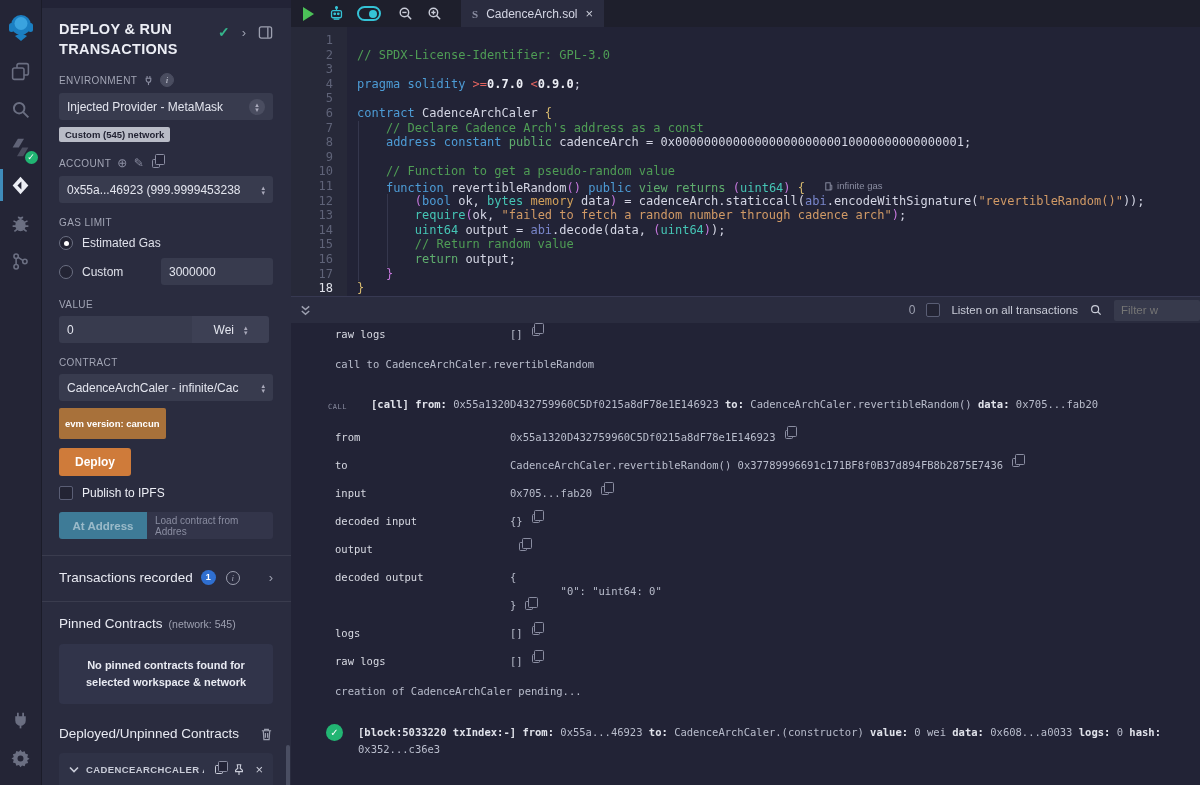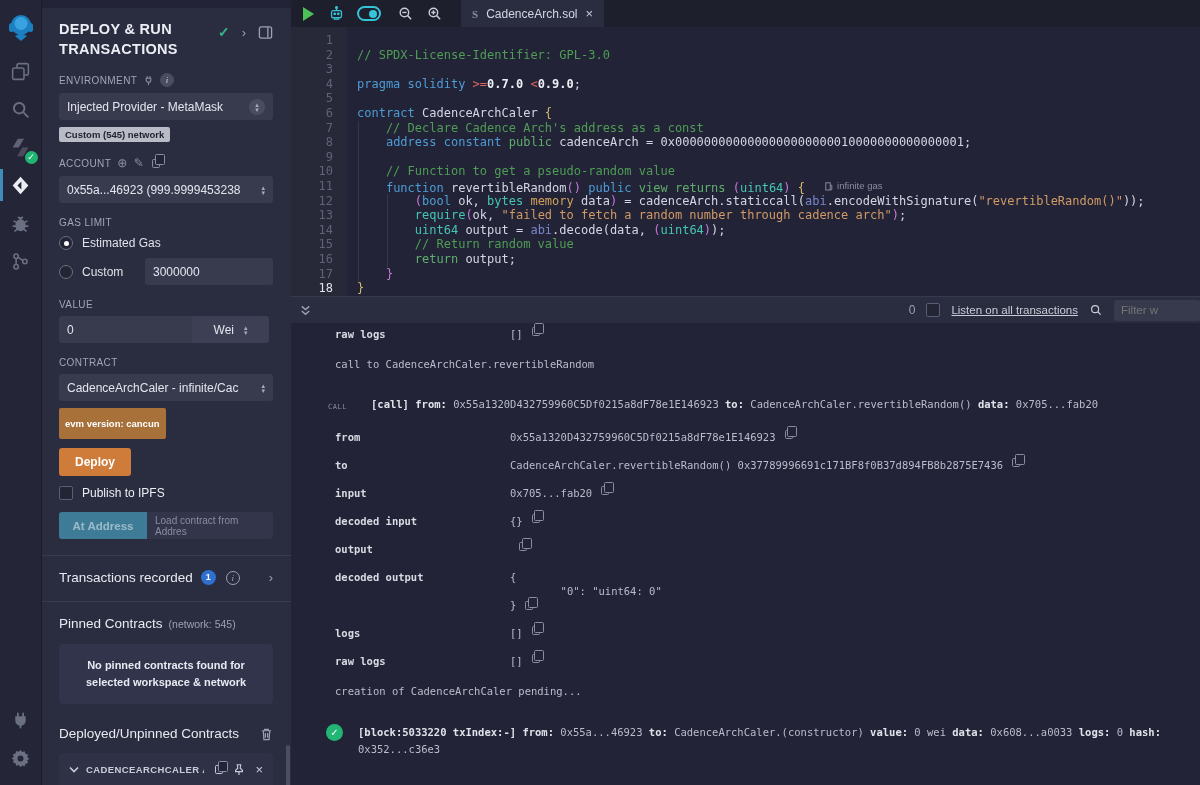--- a/index.html
+++ b/index.html
@@ -34,21 +34,21 @@
   .sel, .inp { width:100%; height:27px; background:#383b4e; border-radius:3px; display:flex; align-items:center;
                padding:0 8px; font-size:12px; color:#e3e5ee; position:relative; overflow:hidden; white-space:nowrap; }
   .sel .txt { overflow:hidden; white-space:nowrap; flex:1; }
   .updown { display:flex; flex-direction:column; line-height:5px; font-size:7px; color:#aab; margin-left:4px; }
   .updown.circ { background:#4a4d60; border-radius:50%; width:16px; height:16px; align-items:center; justify-content:center; flex:none; }
   .net-badge { display:inline-block; background:#b9bcc7; color:#232434; font-size:9.5px; font-weight:bold;
                padding:2px 6px; border-radius:2px; margin-top:7px; }
   .radio-row { display:flex; align-items:center; gap:9px; font-size:12px; color:#dfe1ea; margin:6px 0; height:27px; }
   .radio { width:14px; height:14px; border-radius:50%; border:1px solid #6b6f82; background:#232434; position:relative; flex:none;}
   .radio.sel-r::after { content:''; position:absolute; left:3.5px; top:3.5px; width:5px; height:5px; border-radius:50%; background:#fff; }
-  .gas-input { margin-left:auto; width:128px;text-align:right; }
+  .gas-input { margin-left:auto; width:112px;text-align:right; }
   .value-row { display:flex; }
   .value-row .inp { width:133px; border-radius:3px 0 0 3px; }
   .unit-sel { width:77px; background:#3d4054; border-radius:0 3px 3px 0; display:flex; align-items:center;
               justify-content:center; gap:6px; font-size:12px; color:#e3e5ee; }
   .evm-badge { display:inline-block; background:#a8713a; color:#fff; font-size:9.5px; font-weight:bold;
                padding:10px 6px; border-radius:2px; margin-top:7px; }
   .btn-deploy { margin-top:9px; background:#cf7b3a; color:#fff; font-size:12px; font-weight:bold; border:none;
                 border-radius:3px; padding:7px 16px; cursor:pointer; }
   .chk-row { display:flex; align-items:center; gap:9px; margin-top:10px; font-size:12px; color:#eceef5; }
   .chk { width:14px; height:14px; border:1px solid #5a5e75; border-radius:2px; background:#232434; flex:none;}
@@ -105,29 +105,29 @@
   .gas-note { color:#8a8da1; font-size:9.5px; margin-left:20px; font-family:"Liberation Sans",sans-serif;
               display:inline-flex; align-items:center; gap:4px; vertical-align:1px; }
   .indent-guide { position:absolute; width:1px; background:#35374d; }
 
   
   .term-head { position:absolute; left:0; top:296px; width:100%; height:27px; background:#2a2c3f;
                border-top:1px solid #373952; display:flex; align-items:center; padding:0 0 0 8px; }
   .chev2 { color:#9da0b0; }
   .term-head-right { margin-left:auto; display:flex; align-items:center; gap:11px; }
   .pend-count { font-size:12px; color:#9da0b0; }
-  .listen-lbl { font-size:11.5px; color:#c9ccd8;text-decoration:underline; }
+  .listen-lbl { font-size:11.5px; color:#c9ccd8; }
   .search-ic { color:#c9ccd8; display:flex; }
   .filter-inp { width:86px; height:21px; background:#373a4c; border:none; border-radius:2px; color:#9da0b0;
                 font-size:11.5px; padding:0 7px; outline:none; }
   .terminal { position:absolute; left:0; top:323px; width:100%; height:462px; background:#222336; overflow:hidden;
               font-family:"DejaVu Sans Mono","Liberation Mono",monospace; font-size:10.5px; color:#b9bdcc; }
   .terminal .pad { padding-top:4px; }
   .trow { display:flex; align-items:flex-start; padding-left:44px; margin-bottom:14px; line-height:14px; }
-  .t-lbl { width:175px; flex:none; font-weight:bold; color:#d8dae3; }
+  .t-lbl { width:175px; flex:none; font-weight:normal; color:#d8dae3; }
   .t-val { color:#b9bdcc; white-space:pre; }
   .t-text { padding-left:44px; margin:16px 0 26px; line-height:14px; }
   .trow-call { display:flex; padding-left:37px; margin-bottom:16px; line-height:14px;gap:16px; }
   .t-tag { width:27px; flex:none; font-size:7px; letter-spacing:.5px; color:#8a8da1; padding-top:3px; }
   .t-b { font-weight:bold; color:#e0e2ea; }
   .t-block { display:flex; align-items:flex-start; gap:15px; padding-left:35px; margin-top:22px; line-height:17px; }
   .ok-circ { width:17px; height:17px; border-radius:50%; background:#22b573; color:#fff; flex:none;
              font-size:10px; line-height:17px; text-align:center; font-family:"Liberation Sans",sans-serif; }
   .icopy { display:inline-block; width:8px; height:9px; border:1px solid #8a8da1; border-radius:1.5px;
            position:relative; margin-left:9px; vertical-align:-1px; }

